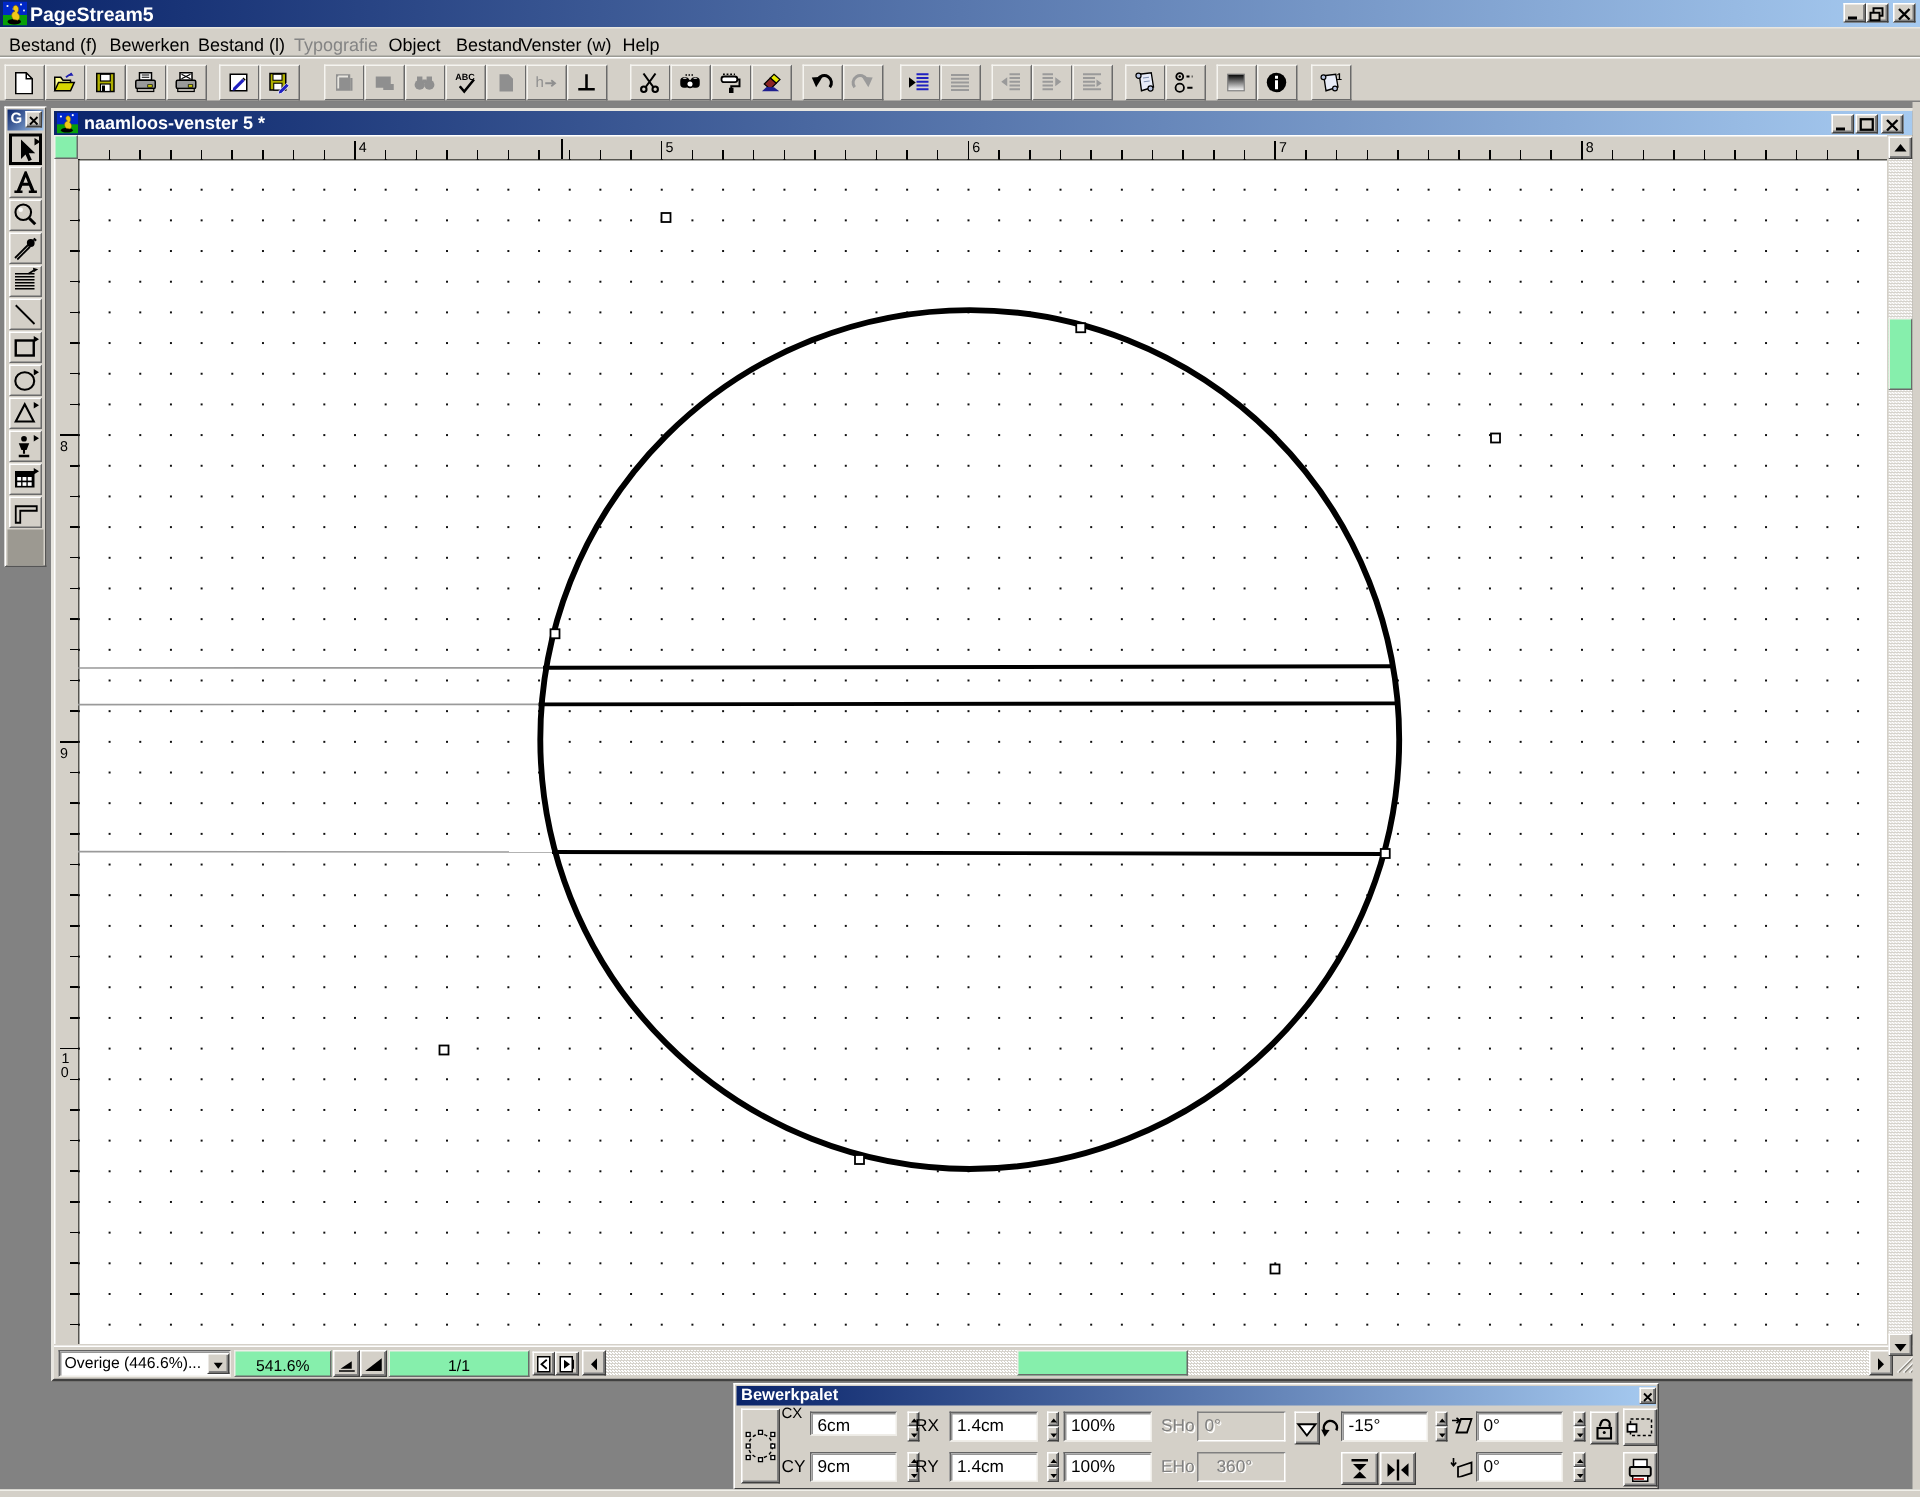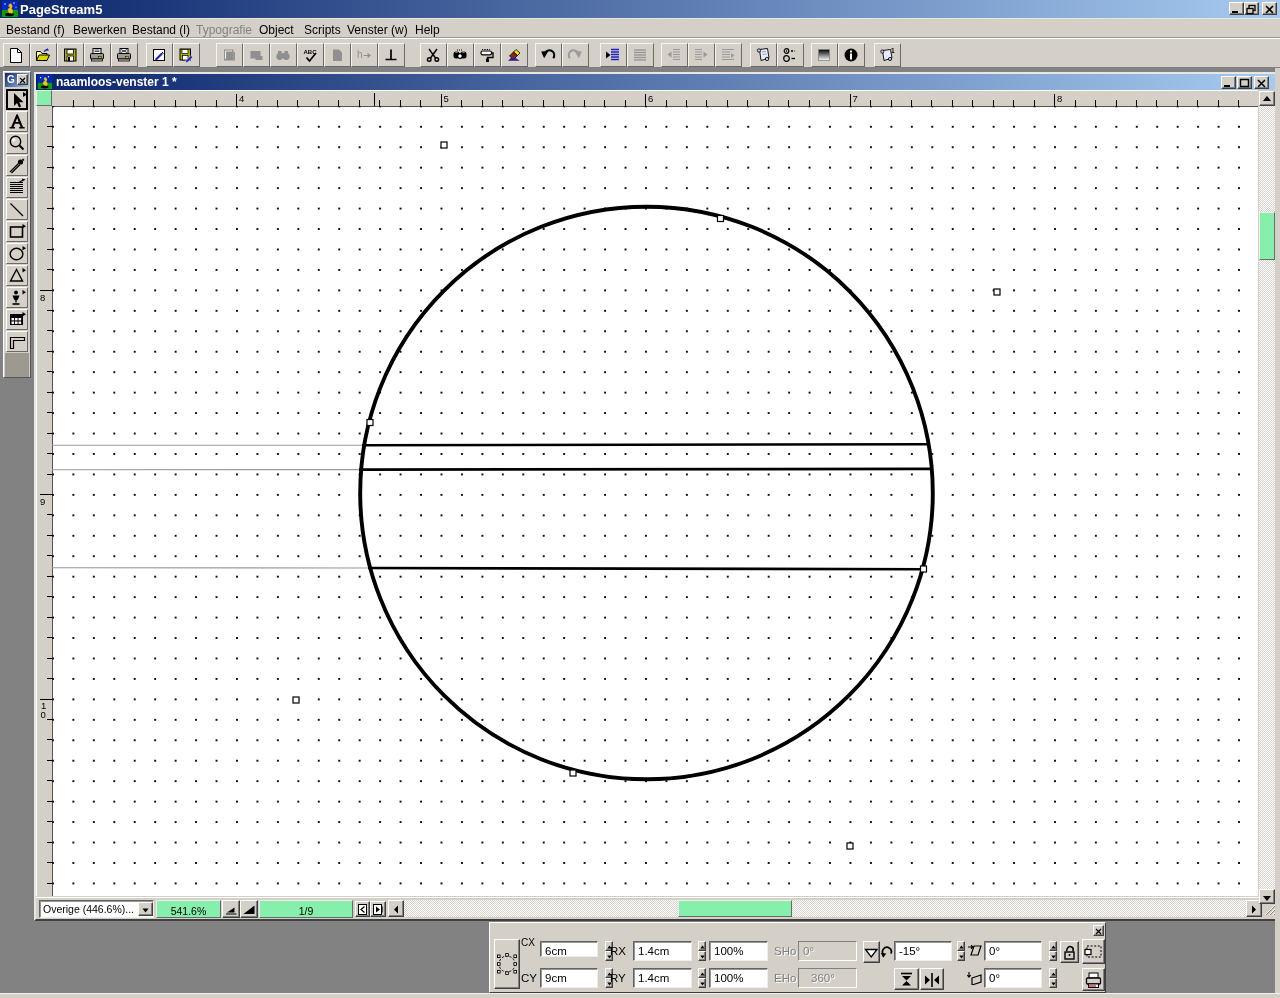--- a/index.html
+++ b/index.html
@@ -58,21 +58,21 @@
       <path d="M3 2 L10 9 M10 2 L3 9" stroke="#000" stroke-width="1.6"></path>
     </svg>
   </div>
 
 <div class="abs menubar">
 <span class="menuitem" style="left:6px">Bestand (f)</span>
 <span class="menuitem" style="left:73px">Bewerken</span>
 <span class="menuitem" style="left:132px">Bestand (l)</span>
 <span class="menuitem" style="left:196px;color:#848484">Typografie</span>
 <span class="menuitem" style="left:259px">Object</span>
-<span class="menuitem" style="left:304px">Scripts</span>
+<span class="menuitem" style="left:304px">Bestand</span>
 <span class="menuitem" style="left:347px">Venster (w)</span>
 <span class="menuitem" style="left:415px">Help</span>
 </div>
 
 <div class="abs toolbar" id="toolbar">
     <div class="tbtn" style="left:3px">
       <svg width="16" height="16" viewBox="0 0 16 16">
         <path d="M2.5 1.5 h7 l4 4 v10 h-11 z" fill="#fff" stroke="#000"></path>
         <path d="M9.5 1.5 v4 h4" fill="none" stroke="#000"></path>
       </svg>
@@ -291,21 +291,21 @@
 <div class="abs docwin">
  <div class="abs dtitle">
   <svg class="abs" style="left:2px;top:1px" width="14" height="14" viewBox="0 0 16 16">
           <rect width="16" height="16" fill="#0028c8"></rect>
           <rect y="9" width="16" height="7" fill="#08a008"></rect>
           <circle cx="3" cy="3" r="0.8" fill="#fff"></circle>
           <circle cx="12" cy="2" r="0.8" fill="#fff"></circle>
           <ellipse cx="7.5" cy="13.5" rx="4.5" ry="1.8" fill="#000"></ellipse>
           <path d="M8.5 2.5 C6 3 6.5 5.5 8 6.5 C5.5 7 5 10 7 12 L10 12.5 C12 11 11 8.5 9.5 7.5 C11 6 10.5 3 8.5 2.5 Z" fill="#f0c818" stroke="#806000" stroke-width="0.4"></path>
         </svg>
-  <span class="abs ttext" style="left:20px;top:1px;font-size:12px">naamloos-venster 1 *</span>
+  <span class="abs ttext" style="left:20px;top:1px;font-size:12px">naamloos-venster 5 *</span>
   <div class="winbtn" style="left:1185px;top:2px;width:15px;height:13px">
           <svg width="13" height="11">
             <rect x="2" y="7" width="6" height="2" fill="#000"></rect>
           </svg>
         </div>
   <div class="winbtn" style="left:1201px;top:2px;width:15px;height:13px">
           <svg width="13" height="11">
             <rect x="2.5" y="1.5" width="8" height="7" fill="none" stroke="#000" stroke-width="1.5"></rect>
           </svg>
         </div>
@@ -484,21 +484,21 @@
           <svg width="16" height="16">
             <path d="M4 10.5 L11.5 10.5 L11.5 5.5 Z" fill="#000"></path>
             <path d="M3 12 h10.5" stroke="#000" stroke-width="1"></path>
           </svg>
         </div>
   <div class="abs winbtn" style="left:204px;top:2px;width:18px;height:18px">
           <svg width="16" height="16">
             <path d="M2.5 12 L13.5 12 L13.5 3.5 Z" fill="#000"></path>
           </svg>
         </div>
-  <div class="abs panel3d" style="left:223px;top:2px;width:94px;height:18px;text-align:center"><span style="font-size:10.5px;line-height:16px">1/9</span></div>
+  <div class="abs panel3d" style="left:223px;top:2px;width:94px;height:18px;text-align:center"><span style="font-size:10.5px;line-height:16px">1/1</span></div>
   <div class="abs winbtn" style="left:319px;top:3px;width:15px;height:16px">
           <svg width="13" height="14">
             <rect x="2.5" y="1.5" width="8" height="10" fill="#fff" stroke="#000" stroke-width="1"></rect>
             <path d="M8.5 9.5 L5 6.5 L8.5 3.5" fill="none" stroke="#000" stroke-width="1.2"></path>
           </svg>
         </div>
   <div class="abs winbtn" style="left:334px;top:3px;width:16px;height:16px">
           <svg width="14" height="14">
             <rect x="2.5" y="1.5" width="8" height="10" fill="#fff" stroke="#000" stroke-width="1"></rect>
             <path d="M5 3.5 L9 6.5 L5 9.5 Z" fill="#000"></path>
@@ -612,20 +612,23 @@
         </svg>
       </div>
       <div class="abs" style="left:2px;top:259.1px;width:22px;height:21px;background:#d4d0c8;border:1px solid;border-color:#fff #6a6a6a #6a6a6a #fff">
         <svg width="21" height="21" viewBox="0 0 21 21" style="position:absolute;left:-1px;top:-1px">
           <path d="M4.5 17.5 V6.5 H18.5 V9.5 H7.5 V17.5 Z" fill="none" stroke="#000" stroke-width="1.2"></path>
         </svg>
       </div>
       <div class="abs" style="left:1px;top:281px;width:24px;height:24px;background:#9c9991"></div>
     </div>
 <div class="abs" style="left:489px;top:854px;width:617px;height:71px;background:#d4d0c8;border:1px solid;border-color:#fff #404040 #404040 #fff">
+      <div class="abs" style="left:1px;top:1px;width:613px;height:13px;background:linear-gradient(90deg,#0a246a,#a6caf0)">
+        <span style="position:absolute;left:3px;top:0px;font-size:11px;font-weight:bold;color:#fff">Bewerkpalet</span>
+      </div>
       <div class="winbtn" style="left:603px;top:2px;width:11px;height:11px">
         <svg width="9" height="9">
           <path d="M2 2 L7 7 M7 2 L2 7" stroke="#000" stroke-width="1.2"></path>
         </svg>
       </div>
       <div class="abs" style="left:4px;top:16px;width:26px;height:50px;background:#d4d0c8;border:1px solid;border-color:#fff #404040 #404040 #fff;box-shadow:inset -1px -1px 0 #808080">
         <svg width="24" height="48" viewBox="0 0 24 48">
           <ellipse cx="12" cy="24" rx="8" ry="8" fill="none" stroke="#000" stroke-width="1" stroke-dasharray="2.2 1.8"></ellipse>
           <g fill="#fff" stroke="#000" stroke-width="0.9">
             <rect x="2.5" y="15" width="2.6" height="2.6"></rect>

